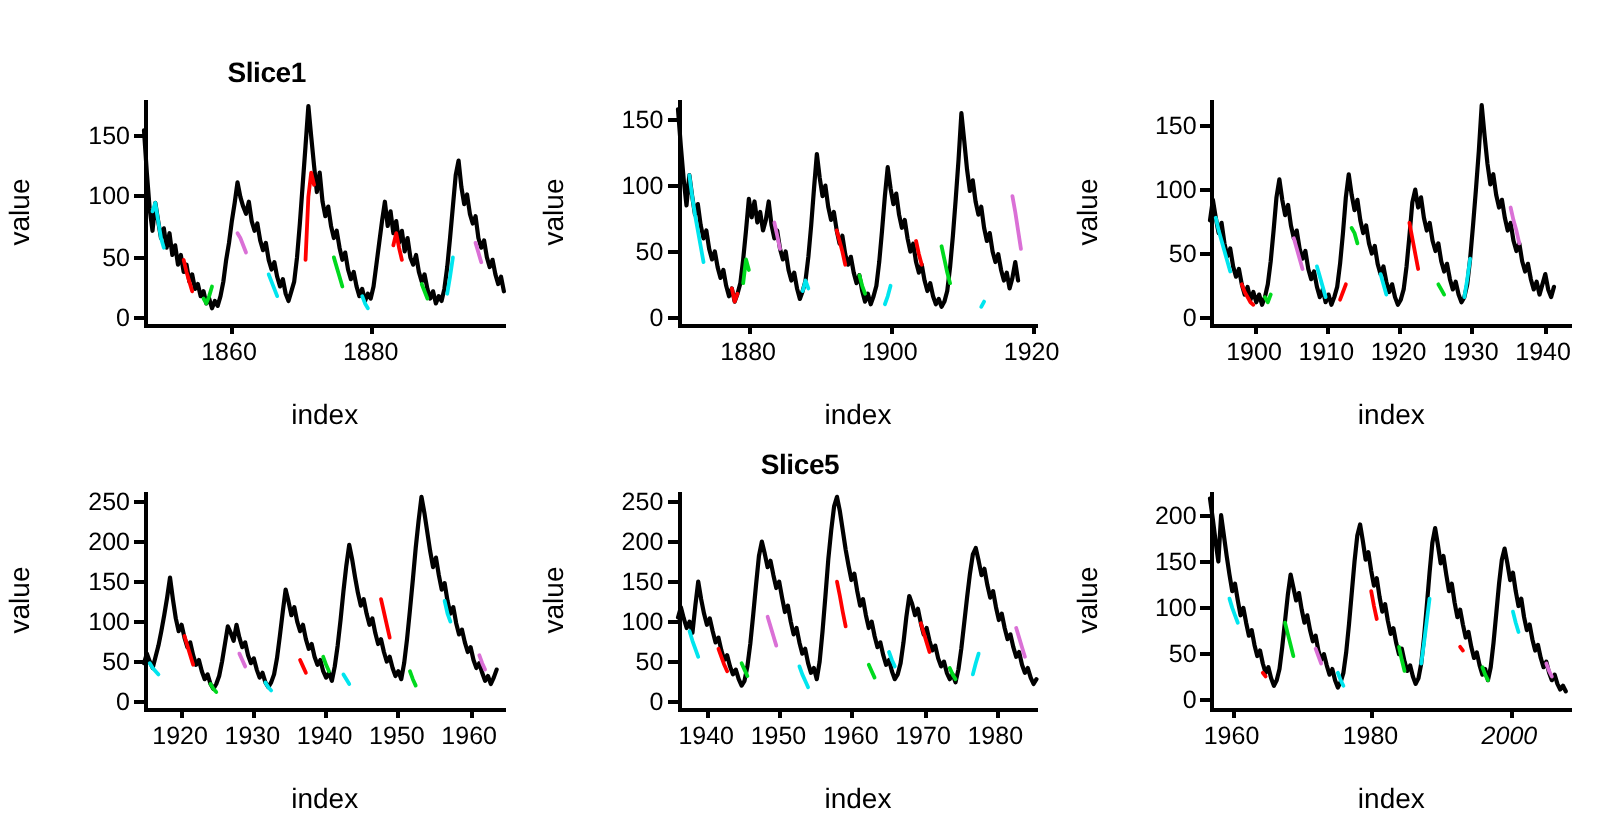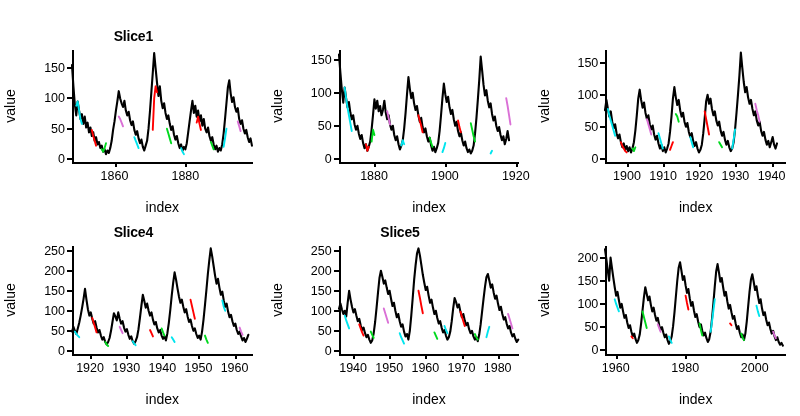--- a/index.html
+++ b/index.html
@@ -255,21 +255,20 @@
             <path d="M39.200 57.143 L40.000 59.429 L40.800 64.000" fill="none" stroke="#00D91E" stroke-width="1.9" vector-effect="non-scaling-stroke" stroke-linejoin="round" stroke-linecap="round"></path>
             <path d="M47.200 77.714 L48.000 82.286 L48.800 86.857" fill="none" stroke="#00E5EE" stroke-width="1.9" vector-effect="non-scaling-stroke" stroke-linejoin="round" stroke-linecap="round"></path>
             <path d="M55.200 54.857 L56.000 61.714 L56.800 68.571 L57.600 75.429" fill="none" stroke="#FF0000" stroke-width="1.9" vector-effect="non-scaling-stroke" stroke-linejoin="round" stroke-linecap="round"></path>
             <path d="M63.200 82.286 L64.000 84.571 L64.800 86.857" fill="none" stroke="#00D91E" stroke-width="1.9" vector-effect="non-scaling-stroke" stroke-linejoin="round" stroke-linecap="round"></path>
             <path d="M70.400 88.000 L71.200 80.000 L72.000 70.857" fill="none" stroke="#00E5EE" stroke-width="1.9" vector-effect="non-scaling-stroke" stroke-linejoin="round" stroke-linecap="round"></path>
             <path d="M83.200 48.000 L84.000 53.714 L84.800 58.286 L85.600 64.000" fill="none" stroke="#DA70D6" stroke-width="1.9" vector-effect="non-scaling-stroke" stroke-linejoin="round" stroke-linecap="round"></path>
           </svg>
         </div>
       </div>
       <div class="panel row2">
-        <div class="panel-title">Slice4</div>
         <div class="ylabel">
           <span>value</span>
         </div>
         <div class="xlabel">index</div>
         <div class="plotbox">
           <div class="spine-y"></div>
           <div class="spine-x"></div>
           <div class="ytick" style="top: 97.037%;"></div>
           <div class="ytick-lbl" style="top: 97.037%;">0</div>
           <div class="ytick" style="top: 78.5185%;"></div>
@@ -373,21 +372,21 @@
           <div class="ytick-lbl" style="top: 53.6481%;">100</div>
           <div class="ytick" style="top: 32.1888%;"></div>
           <div class="ytick-lbl" style="top: 32.1888%;">150</div>
           <div class="ytick" style="top: 10.7296%;"></div>
           <div class="ytick-lbl" style="top: 10.7296%;">200</div>
           <div class="xtick" style="left: 5.76923%;"></div>
           <div class="xtick-lbl" style="left: 5.76923%;">1960</div>
           <div class="xtick" style="left: 44.2308%;"></div>
           <div class="xtick-lbl" style="left: 44.2308%;">1980</div>
           <div class="xtick" style="left: 82.6923%;"></div>
-          <div class="xtick-lbl" style="left: 82.6923%;">2000</div>
+          <div class="xtick-lbl" style="left: 82.6923%; font-style: italic;">2000</div>
           <svg class="series" viewBox="0 0 100 100" preserveAspectRatio="none">
             <path d="M0.000 3.004 L0.769 12.446 L1.538 22.747 L2.308 32.189 L3.077 10.730 L3.846 20.172 L4.615 29.614 L5.385 38.197 L6.154 45.923 L6.923 42.489 L7.692 50.215 L8.462 57.082 L9.231 53.648 L10.000 60.515 L10.769 66.524 L11.538 63.948 L12.308 70.815 L13.077 75.966 L13.846 73.391 L14.615 79.399 L15.385 83.691 L16.154 81.116 L16.923 86.266 L17.692 89.700 L18.462 87.124 L19.231 81.974 L20.000 71.674 L20.769 59.657 L21.538 47.639 L22.308 38.197 L23.077 44.206 L23.846 50.215 L24.615 46.781 L25.385 54.506 L26.154 60.515 L26.923 57.082 L27.692 63.948 L28.462 69.099 L29.231 66.524 L30.000 73.391 L30.769 77.682 L31.538 75.107 L32.308 80.258 L33.077 84.549 L33.846 81.974 L34.615 87.124 L35.385 90.558 L36.154 87.983 L36.923 83.691 L37.692 74.249 L38.462 61.373 L39.231 46.781 L40.000 32.189 L40.769 20.172 L41.538 15.021 L42.308 22.747 L43.077 31.330 L43.846 27.897 L44.615 36.481 L45.385 43.348 L46.154 39.914 L46.923 48.498 L47.692 55.365 L48.462 51.931 L49.231 59.657 L50.000 65.665 L50.769 63.090 L51.538 69.957 L52.308 75.107 L53.077 72.532 L53.846 78.541 L54.615 82.833 L55.385 80.258 L56.154 85.408 L56.923 88.841 L57.692 86.266 L58.462 79.399 L59.231 67.382 L60.000 52.790 L60.769 37.339 L61.538 23.605 L62.308 16.738 L63.077 24.464 L63.846 33.047 L64.615 29.614 L65.385 38.197 L66.154 45.923 L66.923 42.489 L67.692 51.073 L68.462 57.940 L69.231 54.506 L70.000 61.373 L70.769 67.382 L71.538 64.807 L72.308 71.674 L73.077 76.824 L73.846 74.249 L74.615 80.258 L75.385 84.549 L76.154 81.974 L76.923 87.124 L77.692 81.116 L78.462 69.957 L79.231 56.223 L80.000 42.489 L80.769 31.330 L81.538 26.180 L82.308 33.047 L83.077 40.773 L83.846 37.339 L84.615 45.923 L85.385 52.790 L86.154 49.356 L86.923 57.940 L87.692 63.948 L88.462 61.373 L89.231 68.240 L90.000 73.391 L90.769 70.815 L91.538 76.824 L92.308 81.116 L93.077 78.541 L93.846 83.691 L94.615 87.124 L95.385 84.549 L96.154 88.841 L96.923 91.416 L97.692 89.700 L98.462 92.275" fill="none" stroke="#000000" stroke-width="2.1" vector-effect="non-scaling-stroke" stroke-linejoin="round" stroke-linecap="round"></path>
             <path d="M5.385 49.356 L6.154 53.648 L6.923 57.082 L7.692 60.515" fill="none" stroke="#00E5EE" stroke-width="1.9" vector-effect="non-scaling-stroke" stroke-linejoin="round" stroke-linecap="round"></path>
             <path d="M14.615 83.691 L15.385 85.408" fill="none" stroke="#FF0000" stroke-width="1.9" vector-effect="non-scaling-stroke" stroke-linejoin="round" stroke-linecap="round"></path>
             <path d="M20.769 60.515 L21.538 65.665 L22.308 70.815 L23.077 75.966" fill="none" stroke="#00D91E" stroke-width="1.9" vector-effect="non-scaling-stroke" stroke-linejoin="round" stroke-linecap="round"></path>
             <path d="M29.231 72.532 L30.000 75.966 L30.769 79.399" fill="none" stroke="#DA70D6" stroke-width="1.9" vector-effect="non-scaling-stroke" stroke-linejoin="round" stroke-linecap="round"></path>
             <path d="M35.385 83.691 L36.154 87.124 L36.923 89.700" fill="none" stroke="#00E5EE" stroke-width="1.9" vector-effect="non-scaling-stroke" stroke-linejoin="round" stroke-linecap="round"></path>
             <path d="M44.615 45.923 L45.385 52.790 L46.154 58.798" fill="none" stroke="#FF0000" stroke-width="1.9" vector-effect="non-scaling-stroke" stroke-linejoin="round" stroke-linecap="round"></path>
             <path d="M52.308 71.674 L53.077 77.682 L53.846 82.833" fill="none" stroke="#00D91E" stroke-width="1.9" vector-effect="non-scaling-stroke" stroke-linejoin="round" stroke-linecap="round"></path>
             <path d="M58.462 79.399 L59.231 69.957 L60.000 59.657 L60.769 49.356" fill="none" stroke="#00E5EE" stroke-width="1.9" vector-effect="non-scaling-stroke" stroke-linejoin="round" stroke-linecap="round"></path>

